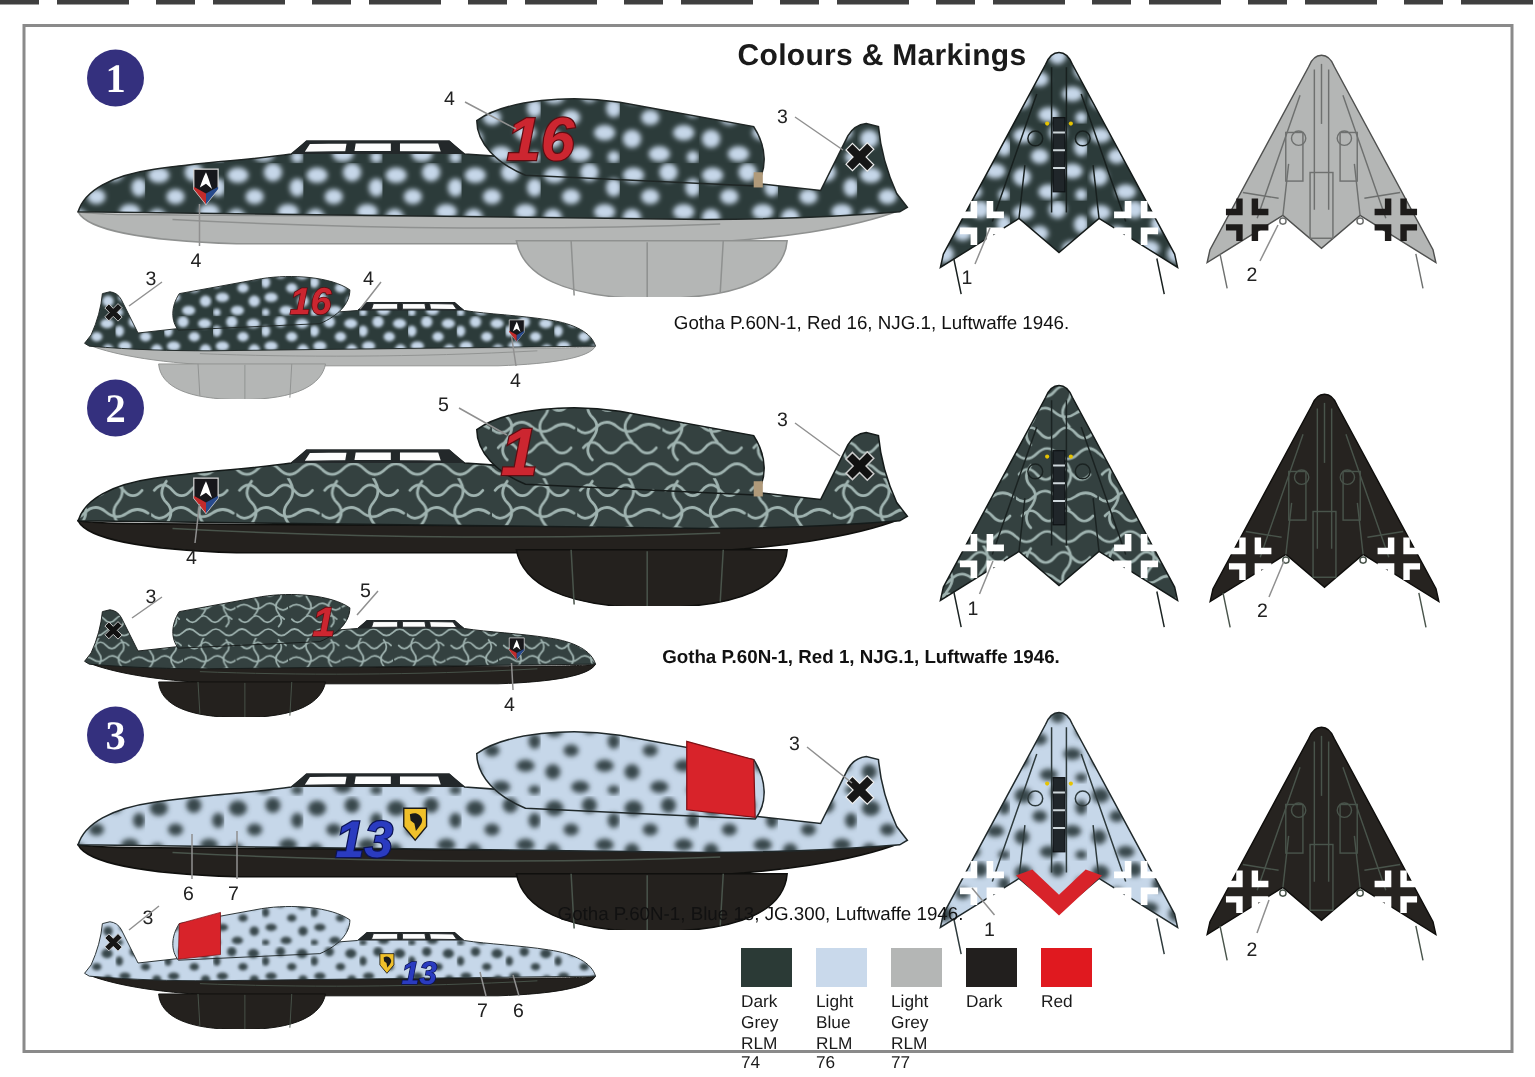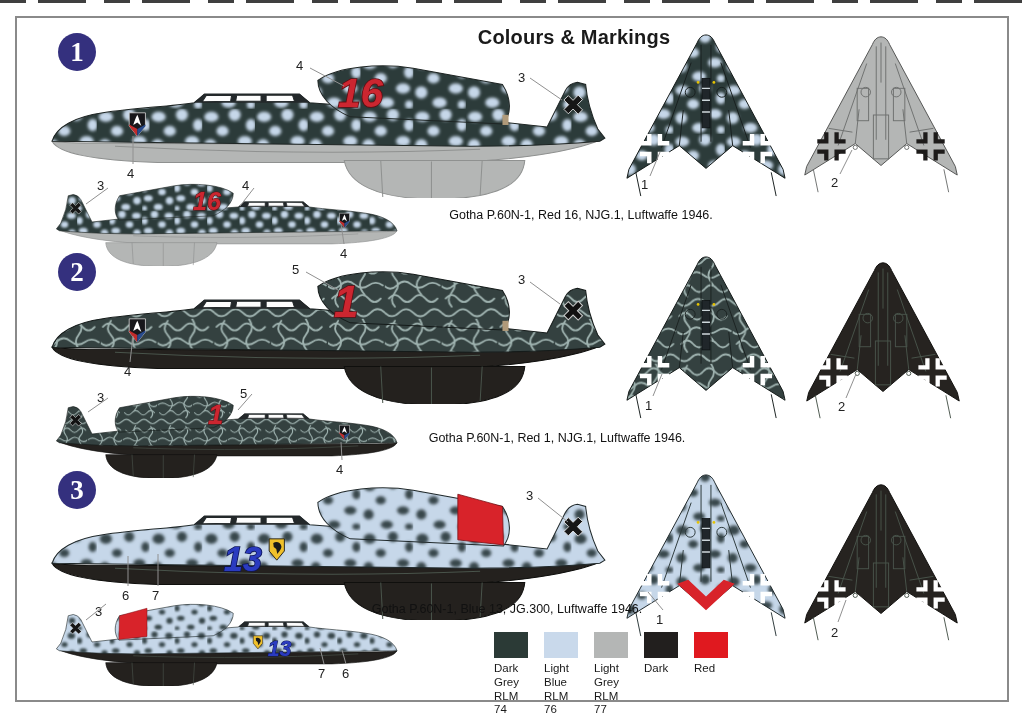--- a/index.html
+++ b/index.html
@@ -1,21 +1,21 @@
 <!DOCTYPE html>
 <html><head>
 <meta charset="utf-8">
 <style>
   html,body{margin:0;padding:0;background:#fff;}
   body{position:relative;width:1023px;height:718px;font-family:"Liberation Sans",sans-serif;overflow:hidden;}
   .frame{position:absolute;left:15px;top:16px;width:990px;height:682px;border:2px solid #8a8a8a;background:#fff;}
   .topstrip{position:absolute;left:0;top:0;width:1023px;height:3px;
     background:repeating-linear-gradient(90deg,#3f3f3f 0 26px,transparent 26px 38px,#3f3f3f 38px 86px,transparent 86px 104px);}
   .art{position:absolute;}
-  .page-title{position:absolute;left:424px;top:26px;width:300px;text-align:center;
+  .page-title{position:absolute;left:438px;top:26px;width:300px;text-align:center;
     font-size:20px;font-weight:bold;color:#1a1a1a;letter-spacing:.2px;}
   .scheme-num{position:absolute;width:38px;height:38px;border-radius:50%;background:#34307e;
     color:#fff;font-family:"Liberation Serif",serif;font-weight:bold;font-size:27px;
     display:flex;align-items:center;justify-content:center;}
   .caption{position:absolute;width:320px;text-align:center;font-size:12.5px;color:#111;}
   .callout{position:absolute;font-size:13px;color:#222;}
   .view-label{position:absolute;font-size:13px;color:#222;}
   .legend{position:absolute;left:494px;top:632px;display:flex;gap:16px;}
   .legend .item{width:34px;}
   .legend .sw{width:34px;height:26px;}
@@ -252,21 +252,21 @@
 </svg>
 
 <svg class="art" style="left:802px;top:258px;" width="162" height="166" viewBox="0 0 170 172">
   <use href="#tv-body" fill="#262320" stroke="#0e0d0b"></use>
   <use href="#tv-lines" stroke="#49544b"></use>
   <use href="#tv-bays" stroke="#49544b"></use>
   <use href="#bkz" transform="translate(33,119) scale(0.9)" stroke="#ffffff" stroke-width="5"></use>
   <use href="#bkz" transform="translate(137,119) scale(0.9)" stroke="#ffffff" stroke-width="5"></use>
 </svg>
 
-<div class="caption" style="left:397px;top:431px;">Gotha P.60N-1, Red 1, NJG.1, Luftwaffe 1946.</div>
+<div class="caption" style="left:414px;top:431px;font-weight:bold;">Gotha P.60N-1, Red 1, NJG.1, Luftwaffe 1946.</div>
 
 <div class="callout" style="left:292px;top:262px;">5</div>
 <div class="callout" style="left:518px;top:272px;">3</div>
 <div class="callout" style="left:124px;top:364px;">4</div>
 <div class="callout" style="left:97px;top:390px;">3</div>
 <div class="callout" style="left:240px;top:386px;">5</div>
 <div class="callout" style="left:336px;top:462px;">4</div>
 <div class="view-label" style="left:645px;top:398px;">1</div>
 <div class="view-label" style="left:838px;top:399px;">2</div>
 

